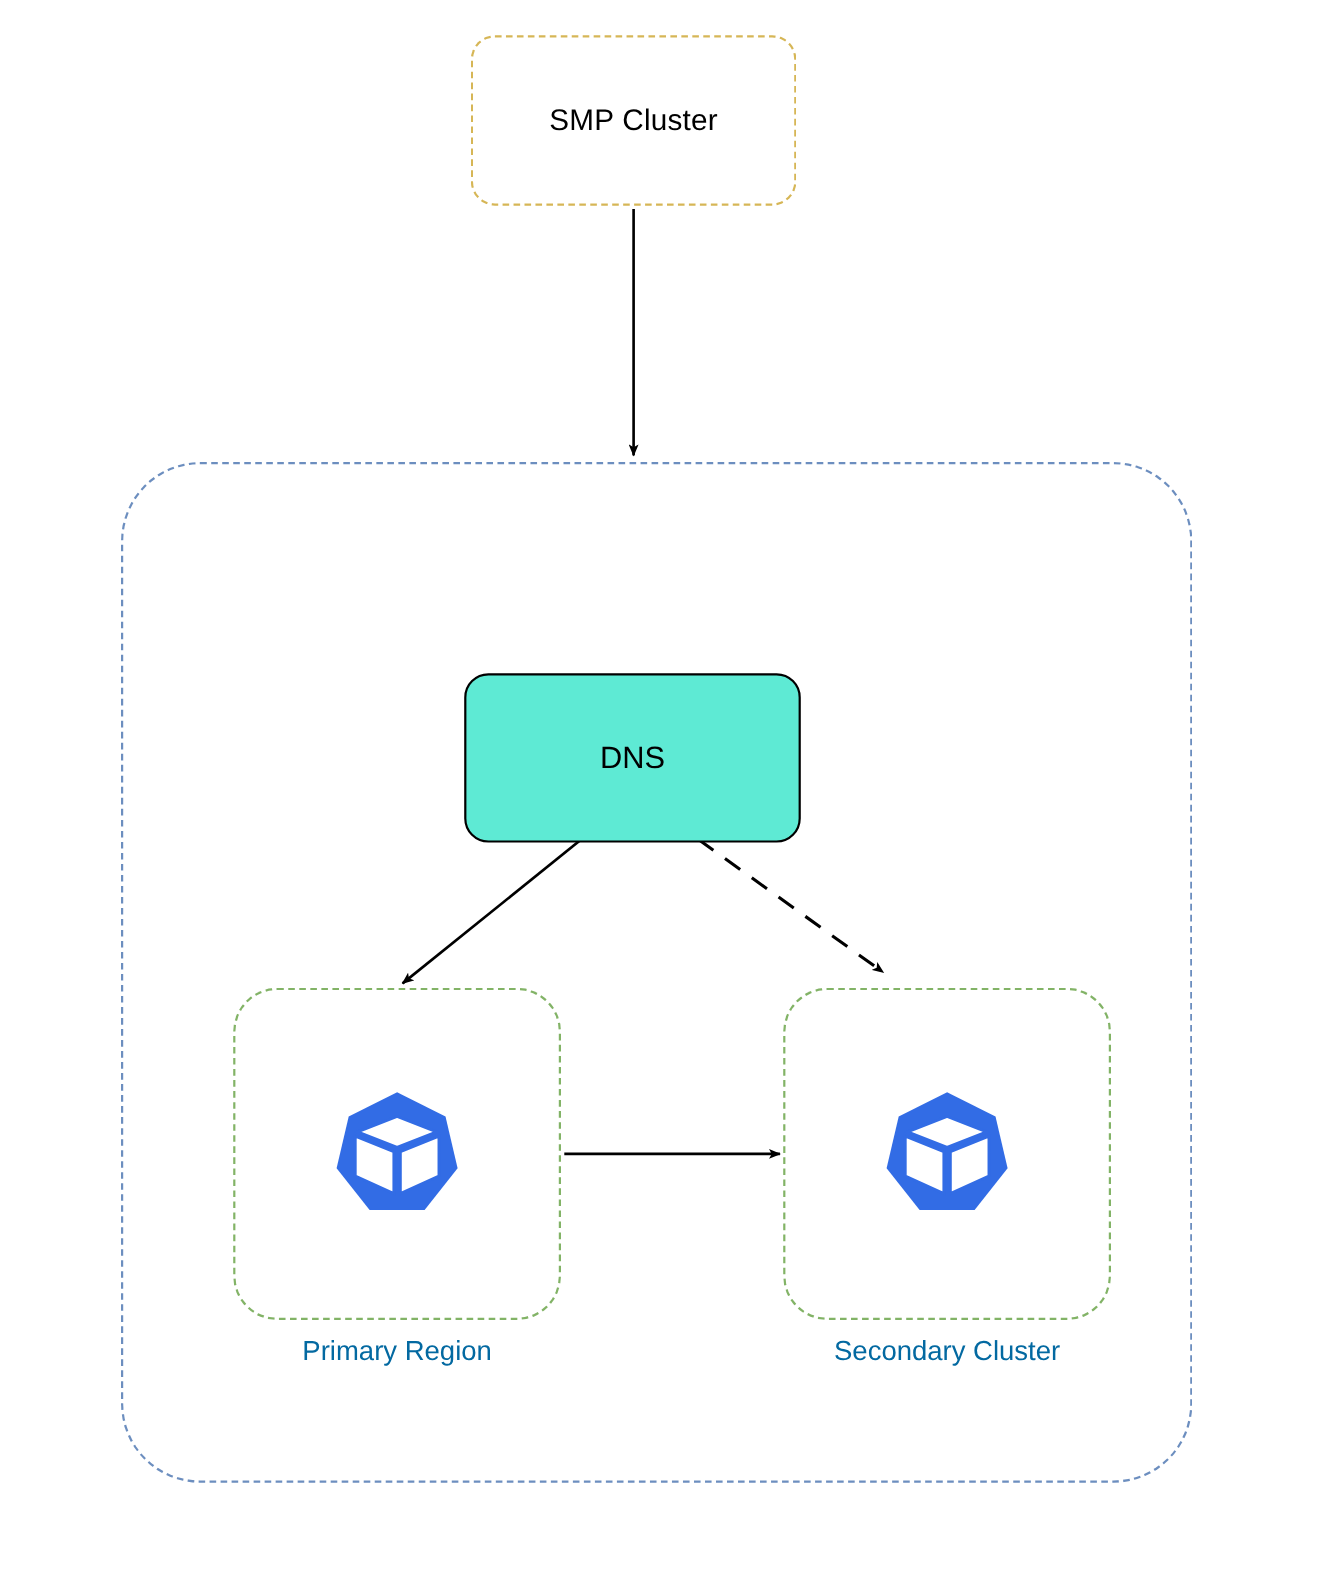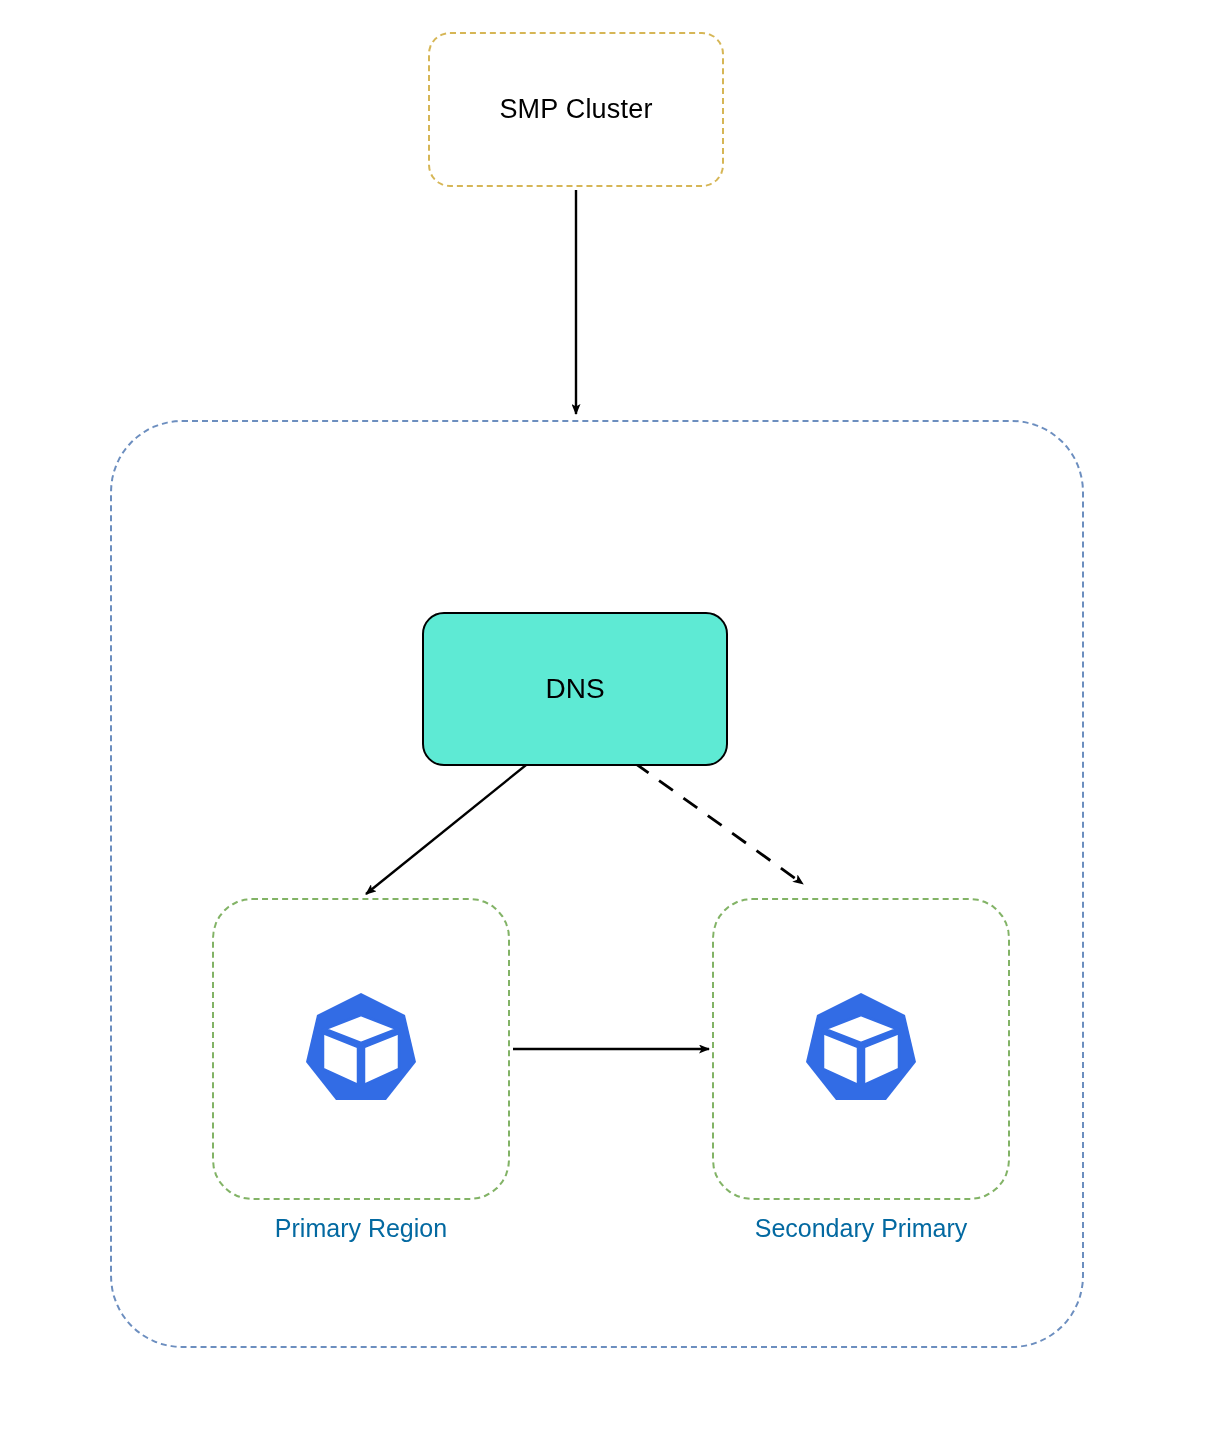--- a/index.html
+++ b/index.html
@@ -165,21 +165,21 @@
         <polygon points="63,58 98,44 98,80 63,96"></polygon>
       </g>
       <g stroke="#326ce5" stroke-width="2.5" fill="none">
         <polygon points="60,26 96,40 60,54 24,40"></polygon>
         <polygon points="22,44 57,58 57,96 22,80"></polygon>
         <polygon points="63,58 98,44 98,80 63,96"></polygon>
       </g>
     </svg>
   </div>
 
-  <div class="region-caption region-caption-secondary">Secondary Primary</div>
+  <div class="region-caption region-caption-secondary">Secondary Cluster</div>
 
   <svg id="connectors" viewBox="0 0 1210 1440">
     <defs>
       <marker id="arrowhead" markerWidth="11" markerHeight="9" refX="10" refY="4.5" orient="auto" markerUnits="userSpaceOnUse">
         <path d="M0,0 L11,4.5 L0,9 L2.6,4.5 z" fill="#000000"></path>
       </marker>
     </defs>
 
     <line x1="576" y1="190" x2="576" y2="414" stroke="#000000" stroke-width="2.4" marker-end="url(#arrowhead)"></line>
 

